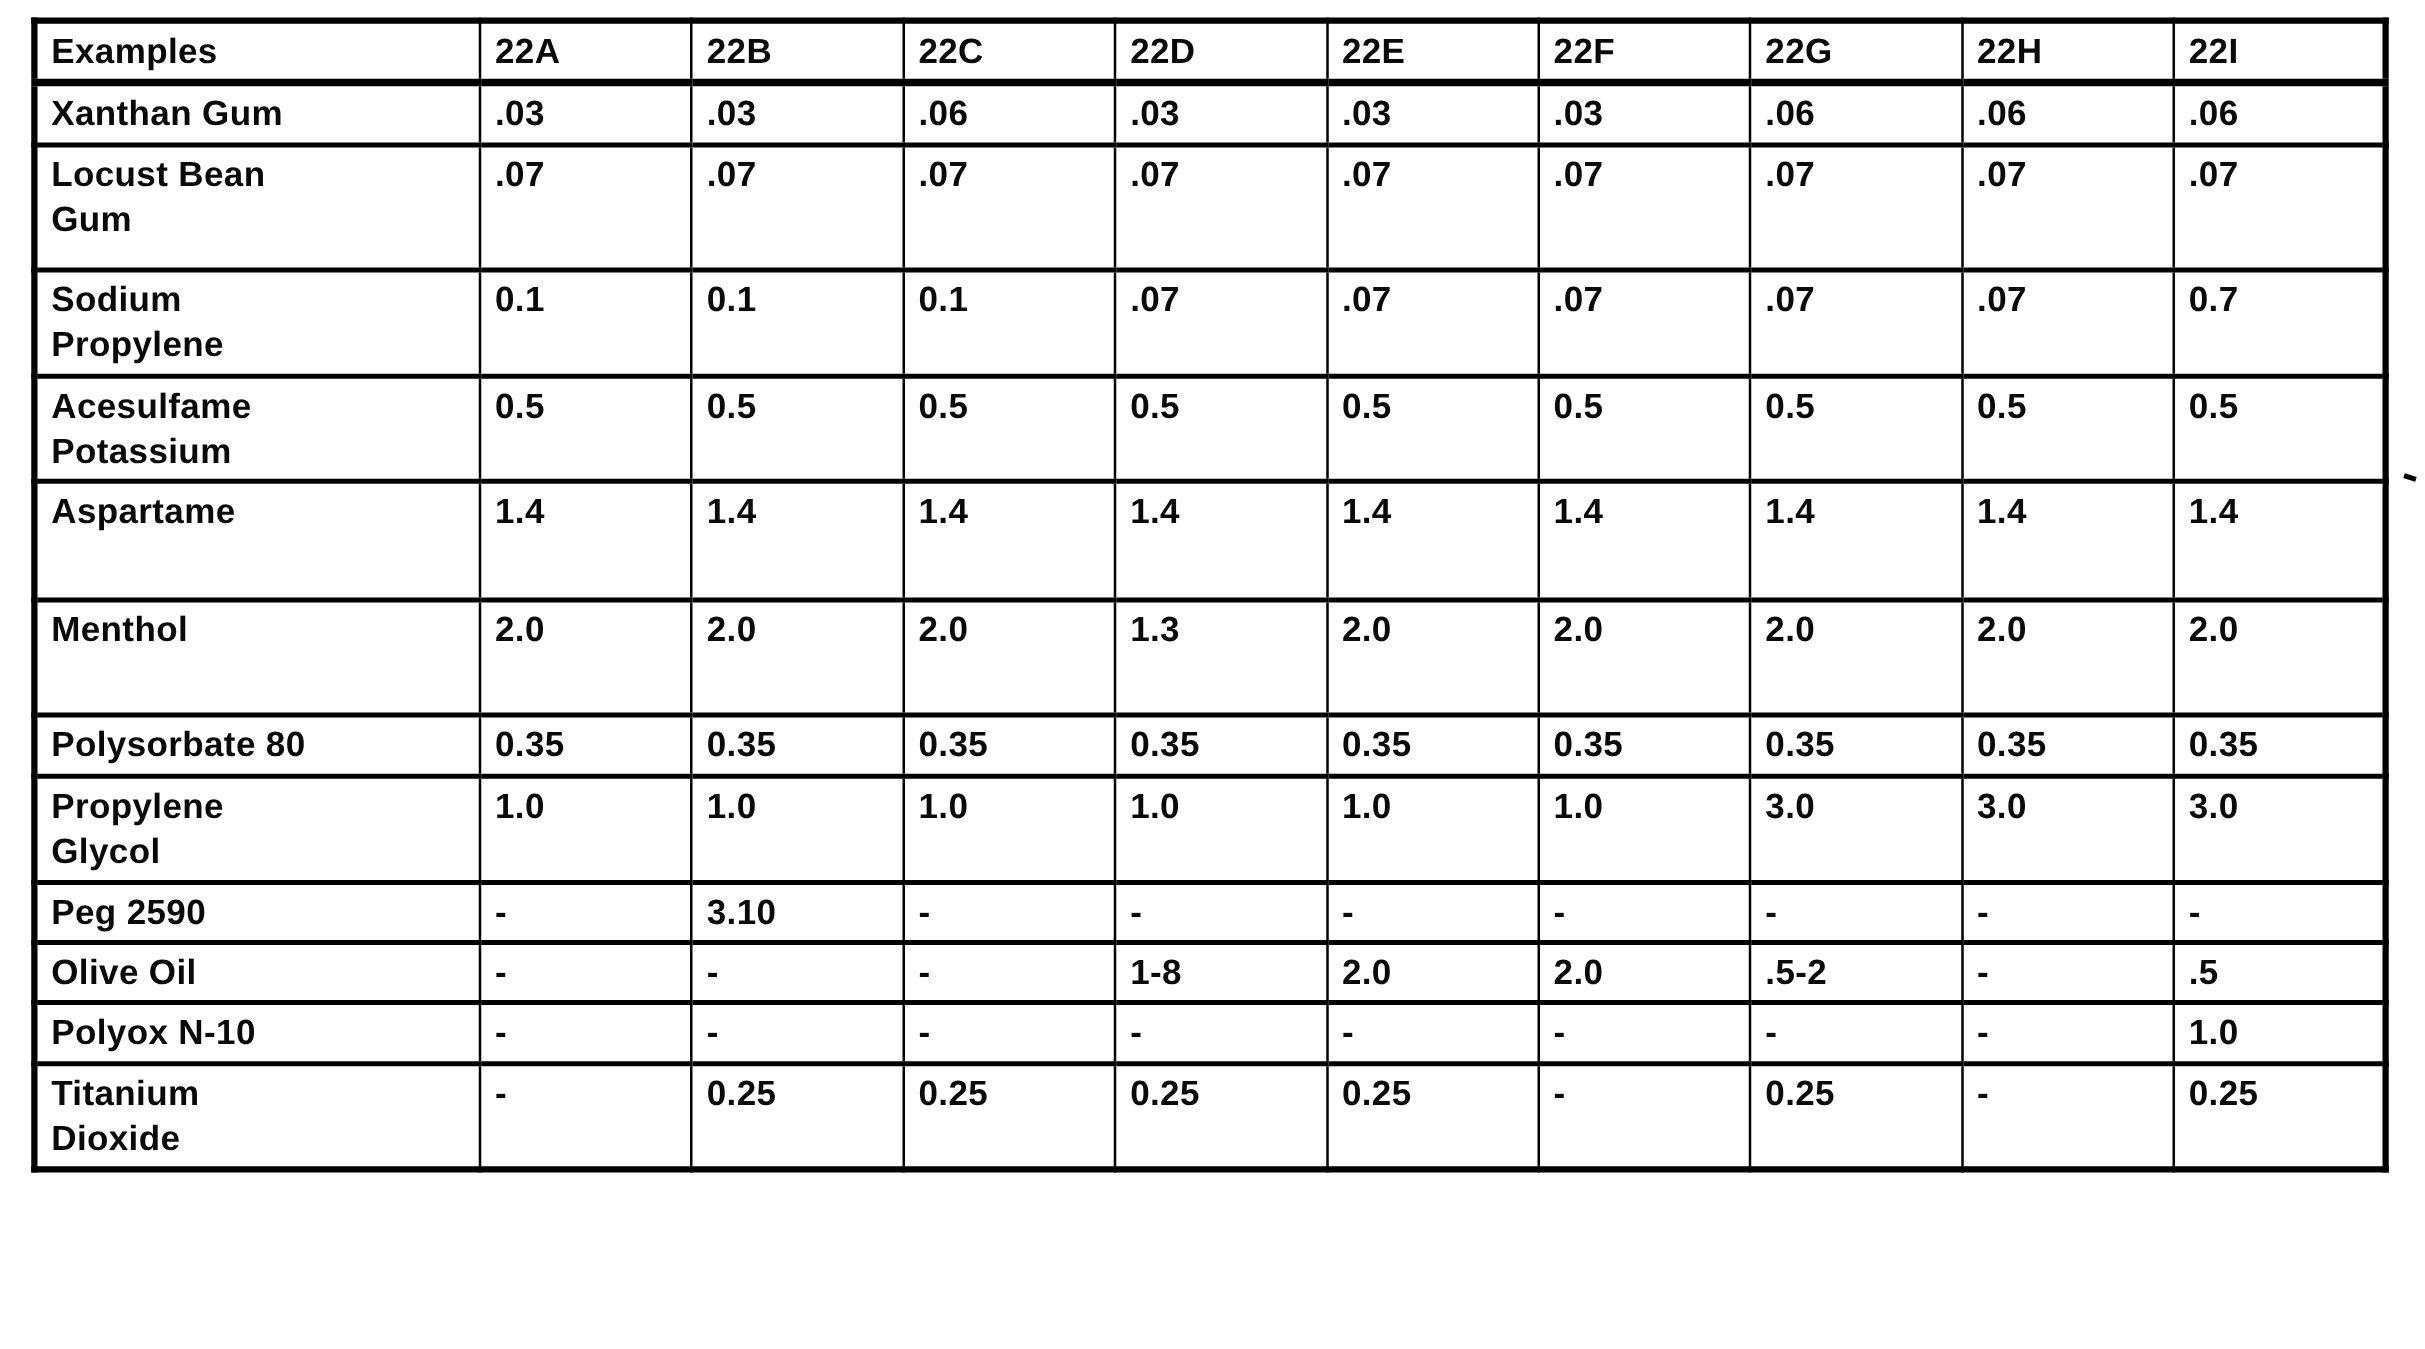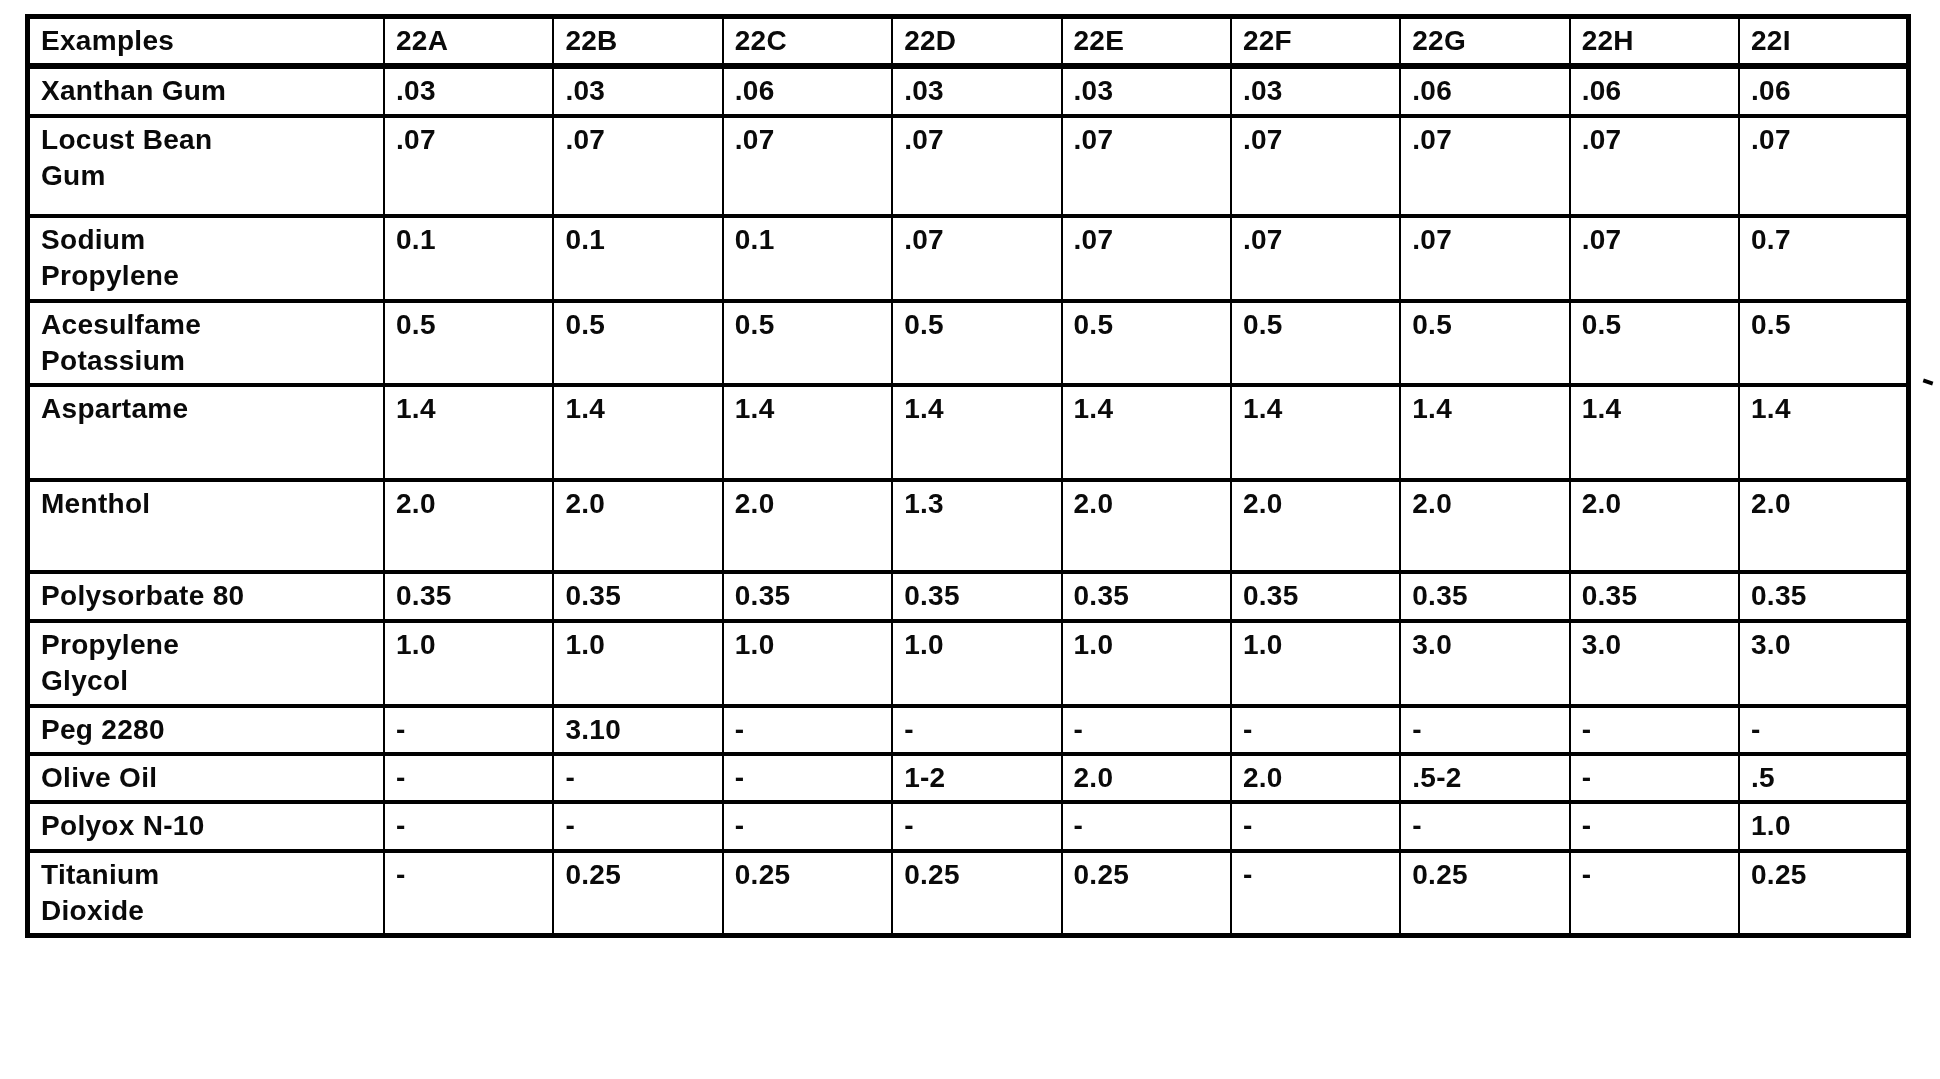--- a/index.html
+++ b/index.html
@@ -178,37 +178,37 @@
           <td>1.0</td>
           <td>1.0</td>
           <td>1.0</td>
           <td>1.0</td>
           <td>1.0</td>
           <td>3.0</td>
           <td>3.0</td>
           <td>3.0</td>
         </tr>
         <tr>
-          <th class="lblcol">Peg 2280</th>
+          <th class="lblcol">Peg 2590</th>
           <td>-</td>
           <td>3.10</td>
           <td>-</td>
           <td>-</td>
           <td>-</td>
           <td>-</td>
           <td>-</td>
           <td>-</td>
           <td>-</td>
         </tr>
         <tr>
           <th class="lblcol">Olive Oil</th>
           <td>-</td>
           <td>-</td>
           <td>-</td>
-          <td>1-2</td>
+          <td>1-8</td>
           <td>2.0</td>
           <td>2.0</td>
           <td>.5-2</td>
           <td>-</td>
           <td>.5</td>
         </tr>
         <tr>
           <th class="lblcol">Polyox N-10</th>
           <td>-</td>
           <td>-</td>

